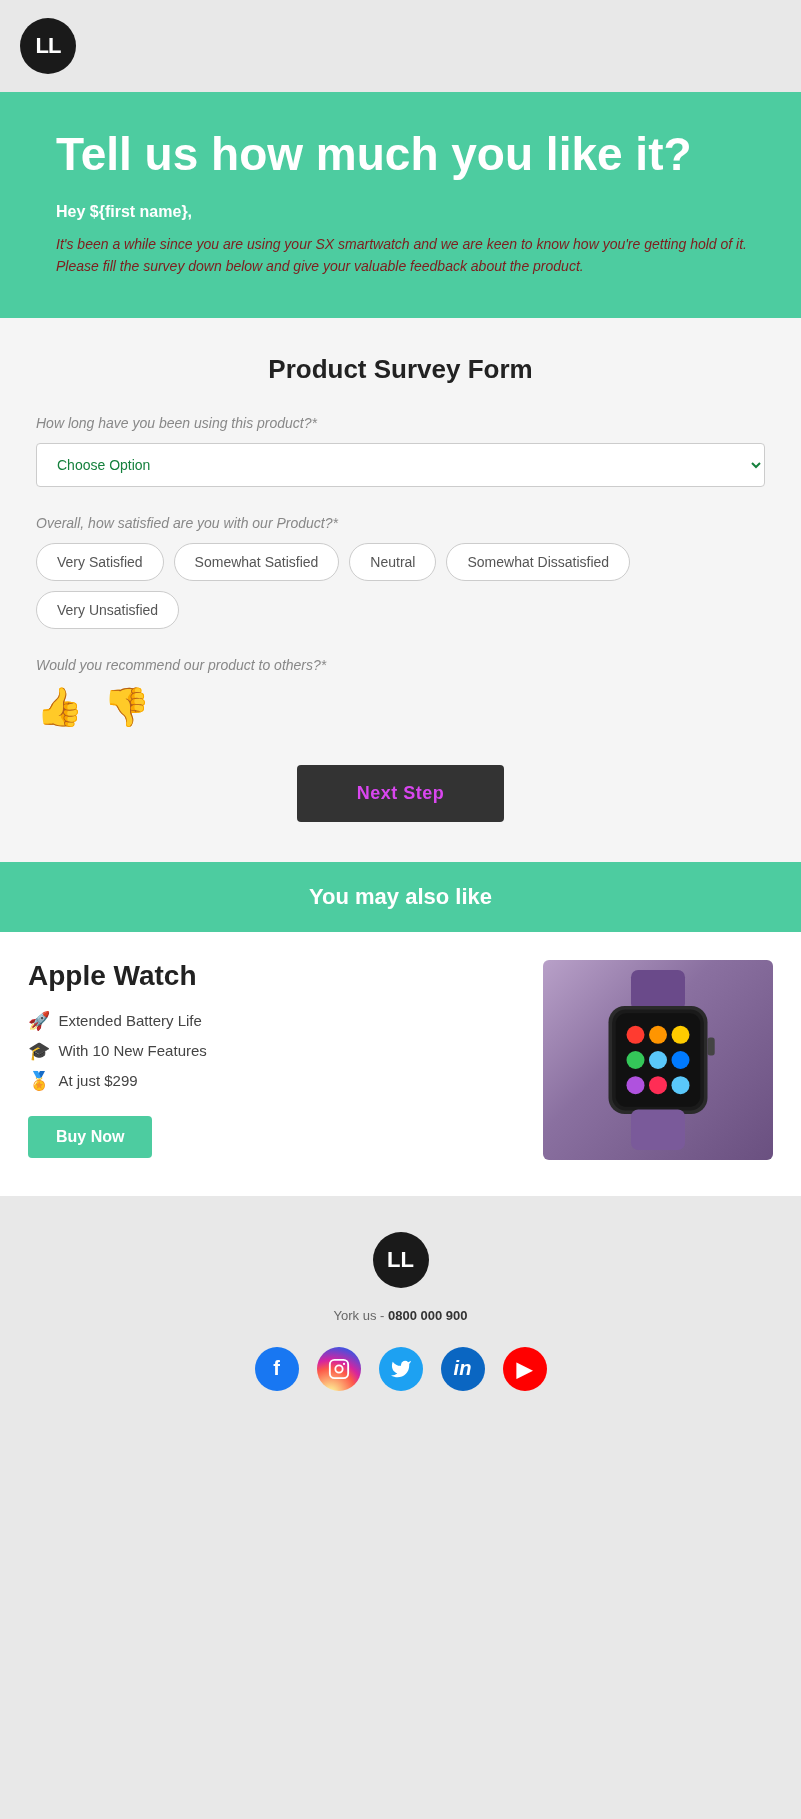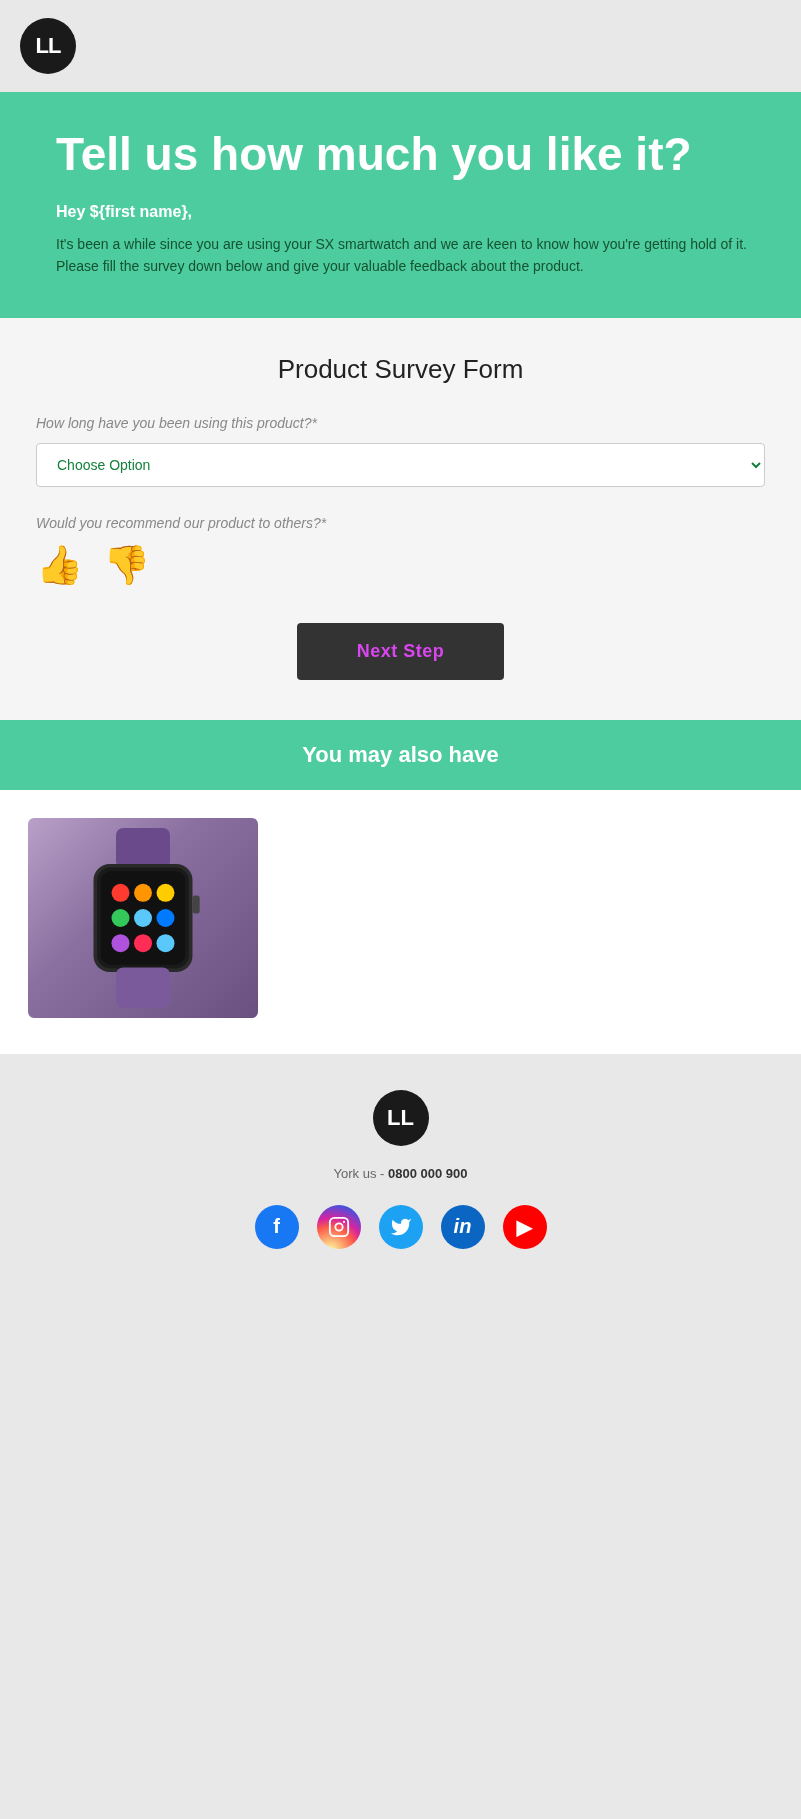--- a/index.html
+++ b/index.html
@@ -42,34 +42,35 @@
       line-height: 1.15;
       margin-bottom: 22px;
     }
     .hero-greeting {
       color: white;
       font-size: 16px;
       font-weight: bold;
       margin-bottom: 12px;
     }
     .hero-body {
-      color: #14532d;
+      color: #7f1d1d;
       font-size: 14px;
       line-height: 1.6;
+      font-style: italic;
     }
 
     
     .survey-section {
       background: #f5f5f5;
       padding: 36px 36px 40px 36px;
     }
     .survey-title {
       text-align: center;
       font-size: 26px;
-      font-weight: normal;
+      font-weight: bold;
       color: #222;
       margin-bottom: 30px;
     }
     .form-group {
       margin-bottom: 28px;
     }
     .form-label {
       display: block;
       font-size: 14px;
       color: #888;
@@ -284,39 +285,67 @@
     <select class="form-select">
       <option value="">Choose Option</option>
       <option value="less1">Less than 1 month</option>
       <option value="1-3">1-3 months</option>
       <option value="3-6">3-6 months</option>
       <option value="6-12">6-12 months</option>
       <option value="1y">More than 1 year</option>
     </select>
   </div>
 
+  <div class="form-group">
+    <label class="form-label">Overall, how satisfied are you with our Product?*</label>
+    <div class="satisfaction-options">
+      <button class="satisfaction-btn">Very Satisfied</button>
+      <button class="satisfaction-btn">Somewhat Satisfied</button>
+      <button class="satisfaction-btn">Neutral</button>
+      <button class="satisfaction-btn">Somewhat Dissatisfied</button>
+      <button class="satisfaction-btn">Very Unsatisfied</button>
+    </div>
+  </div>
 
   <div class="form-group">
     <label class="form-label">Would you recommend our product to others?*</label>
     <div class="recommend-icons">
       <span class="recommend-icon">👍</span>
       <span class="recommend-icon">👎</span>
     </div>
   </div>
 
   <div class="next-step-container">
     <button class="next-step-btn">Next Step</button>
   </div>
 </div>
 
 <div class="also-like-banner">
-  <span class="also-like-title">You may also have</span>
+  <span class="also-like-title">You may also like</span>
 </div>
 
 <div class="product-card">
+  <div class="product-info">
+    <h2 class="product-name">Apple Watch</h2>
+    <ul class="product-features">
+      <li>
+        <span class="feature-icon">🚀</span>
+        <span>Extended Battery Life</span>
+      </li>
+      <li>
+        <span class="feature-icon">🎓</span>
+        <span>With 10 New Features</span>
+      </li>
+      <li>
+        <span class="feature-icon">🏅</span>
+        <span>At just $299</span>
+      </li>
+    </ul>
+    <button class="buy-btn">Buy Now</button>
+  </div>
   <div class="product-image">
 
     <svg class="watch-svg" viewBox="0 0 170 200">
 
       <rect x="55" y="0" width="60" height="45" rx="8" fill="#6a4a8a"></rect>
 
       <rect x="30" y="40" width="110" height="120" rx="18" fill="#2a2a2a"></rect>
       <rect x="34" y="44" width="102" height="112" rx="15" fill="#1a1a1a"></rect>
 
       <rect x="38" y="48" width="94" height="104" rx="12" fill="#111"></rect>

